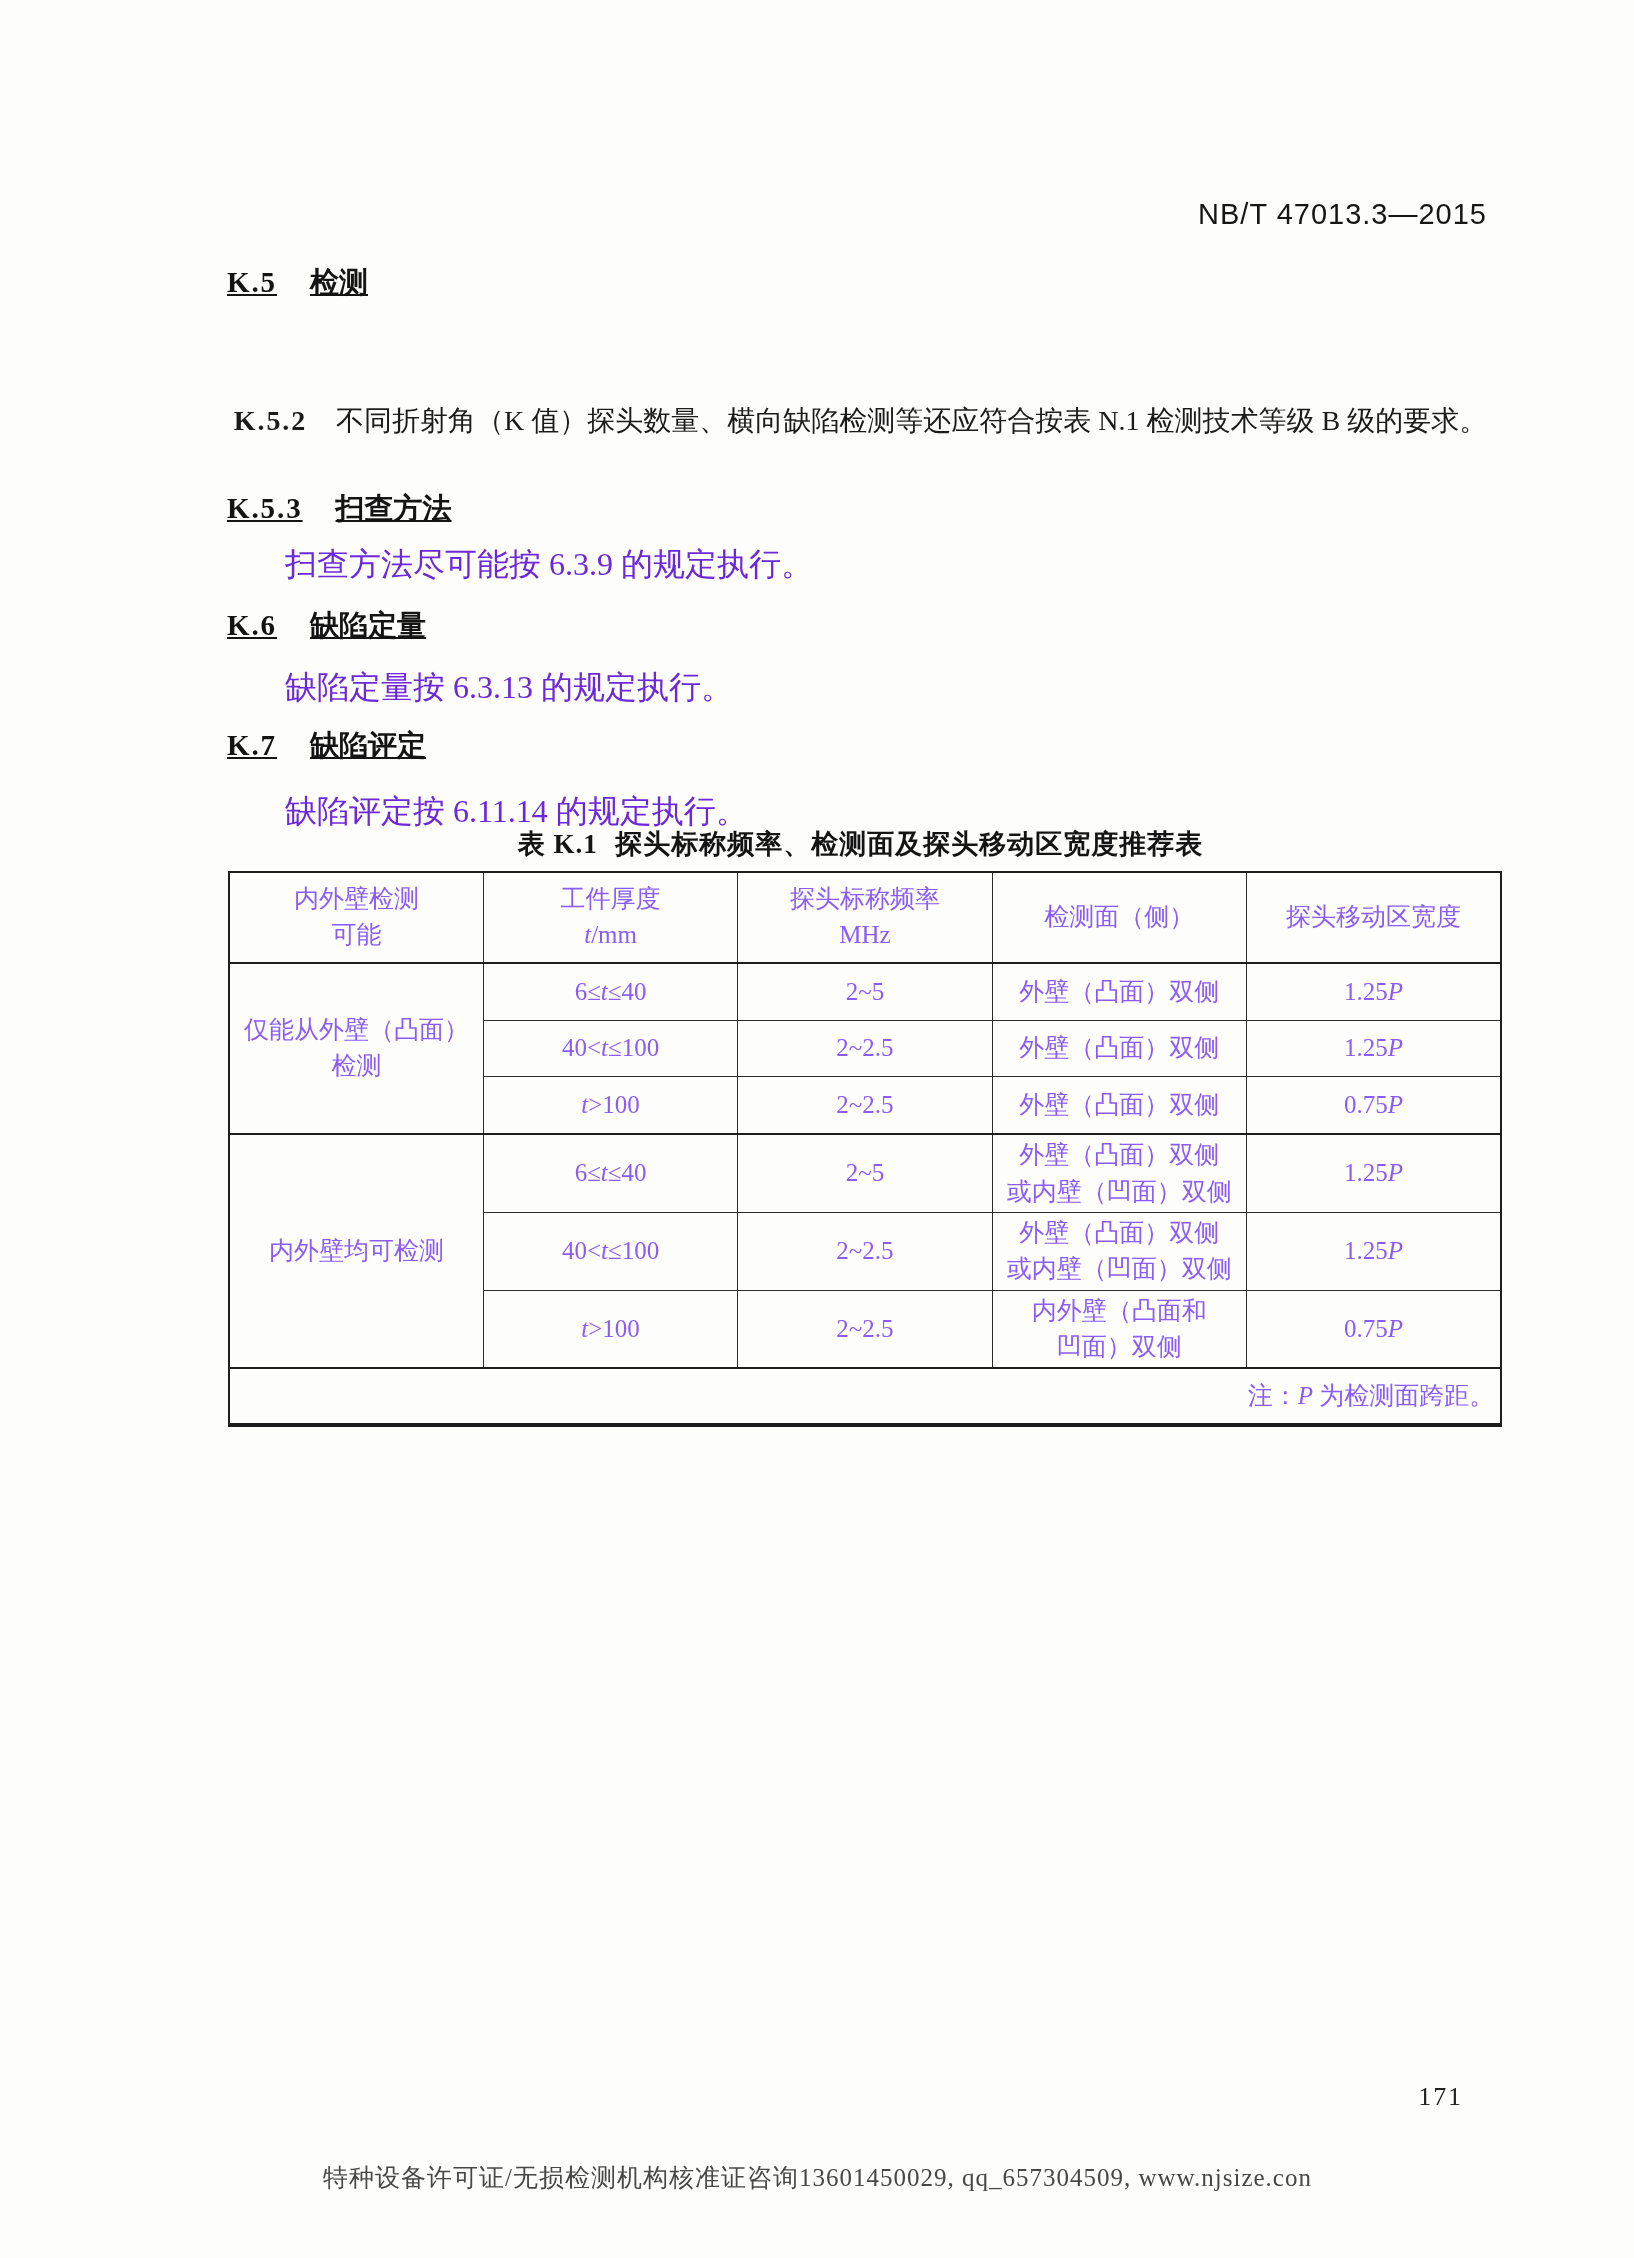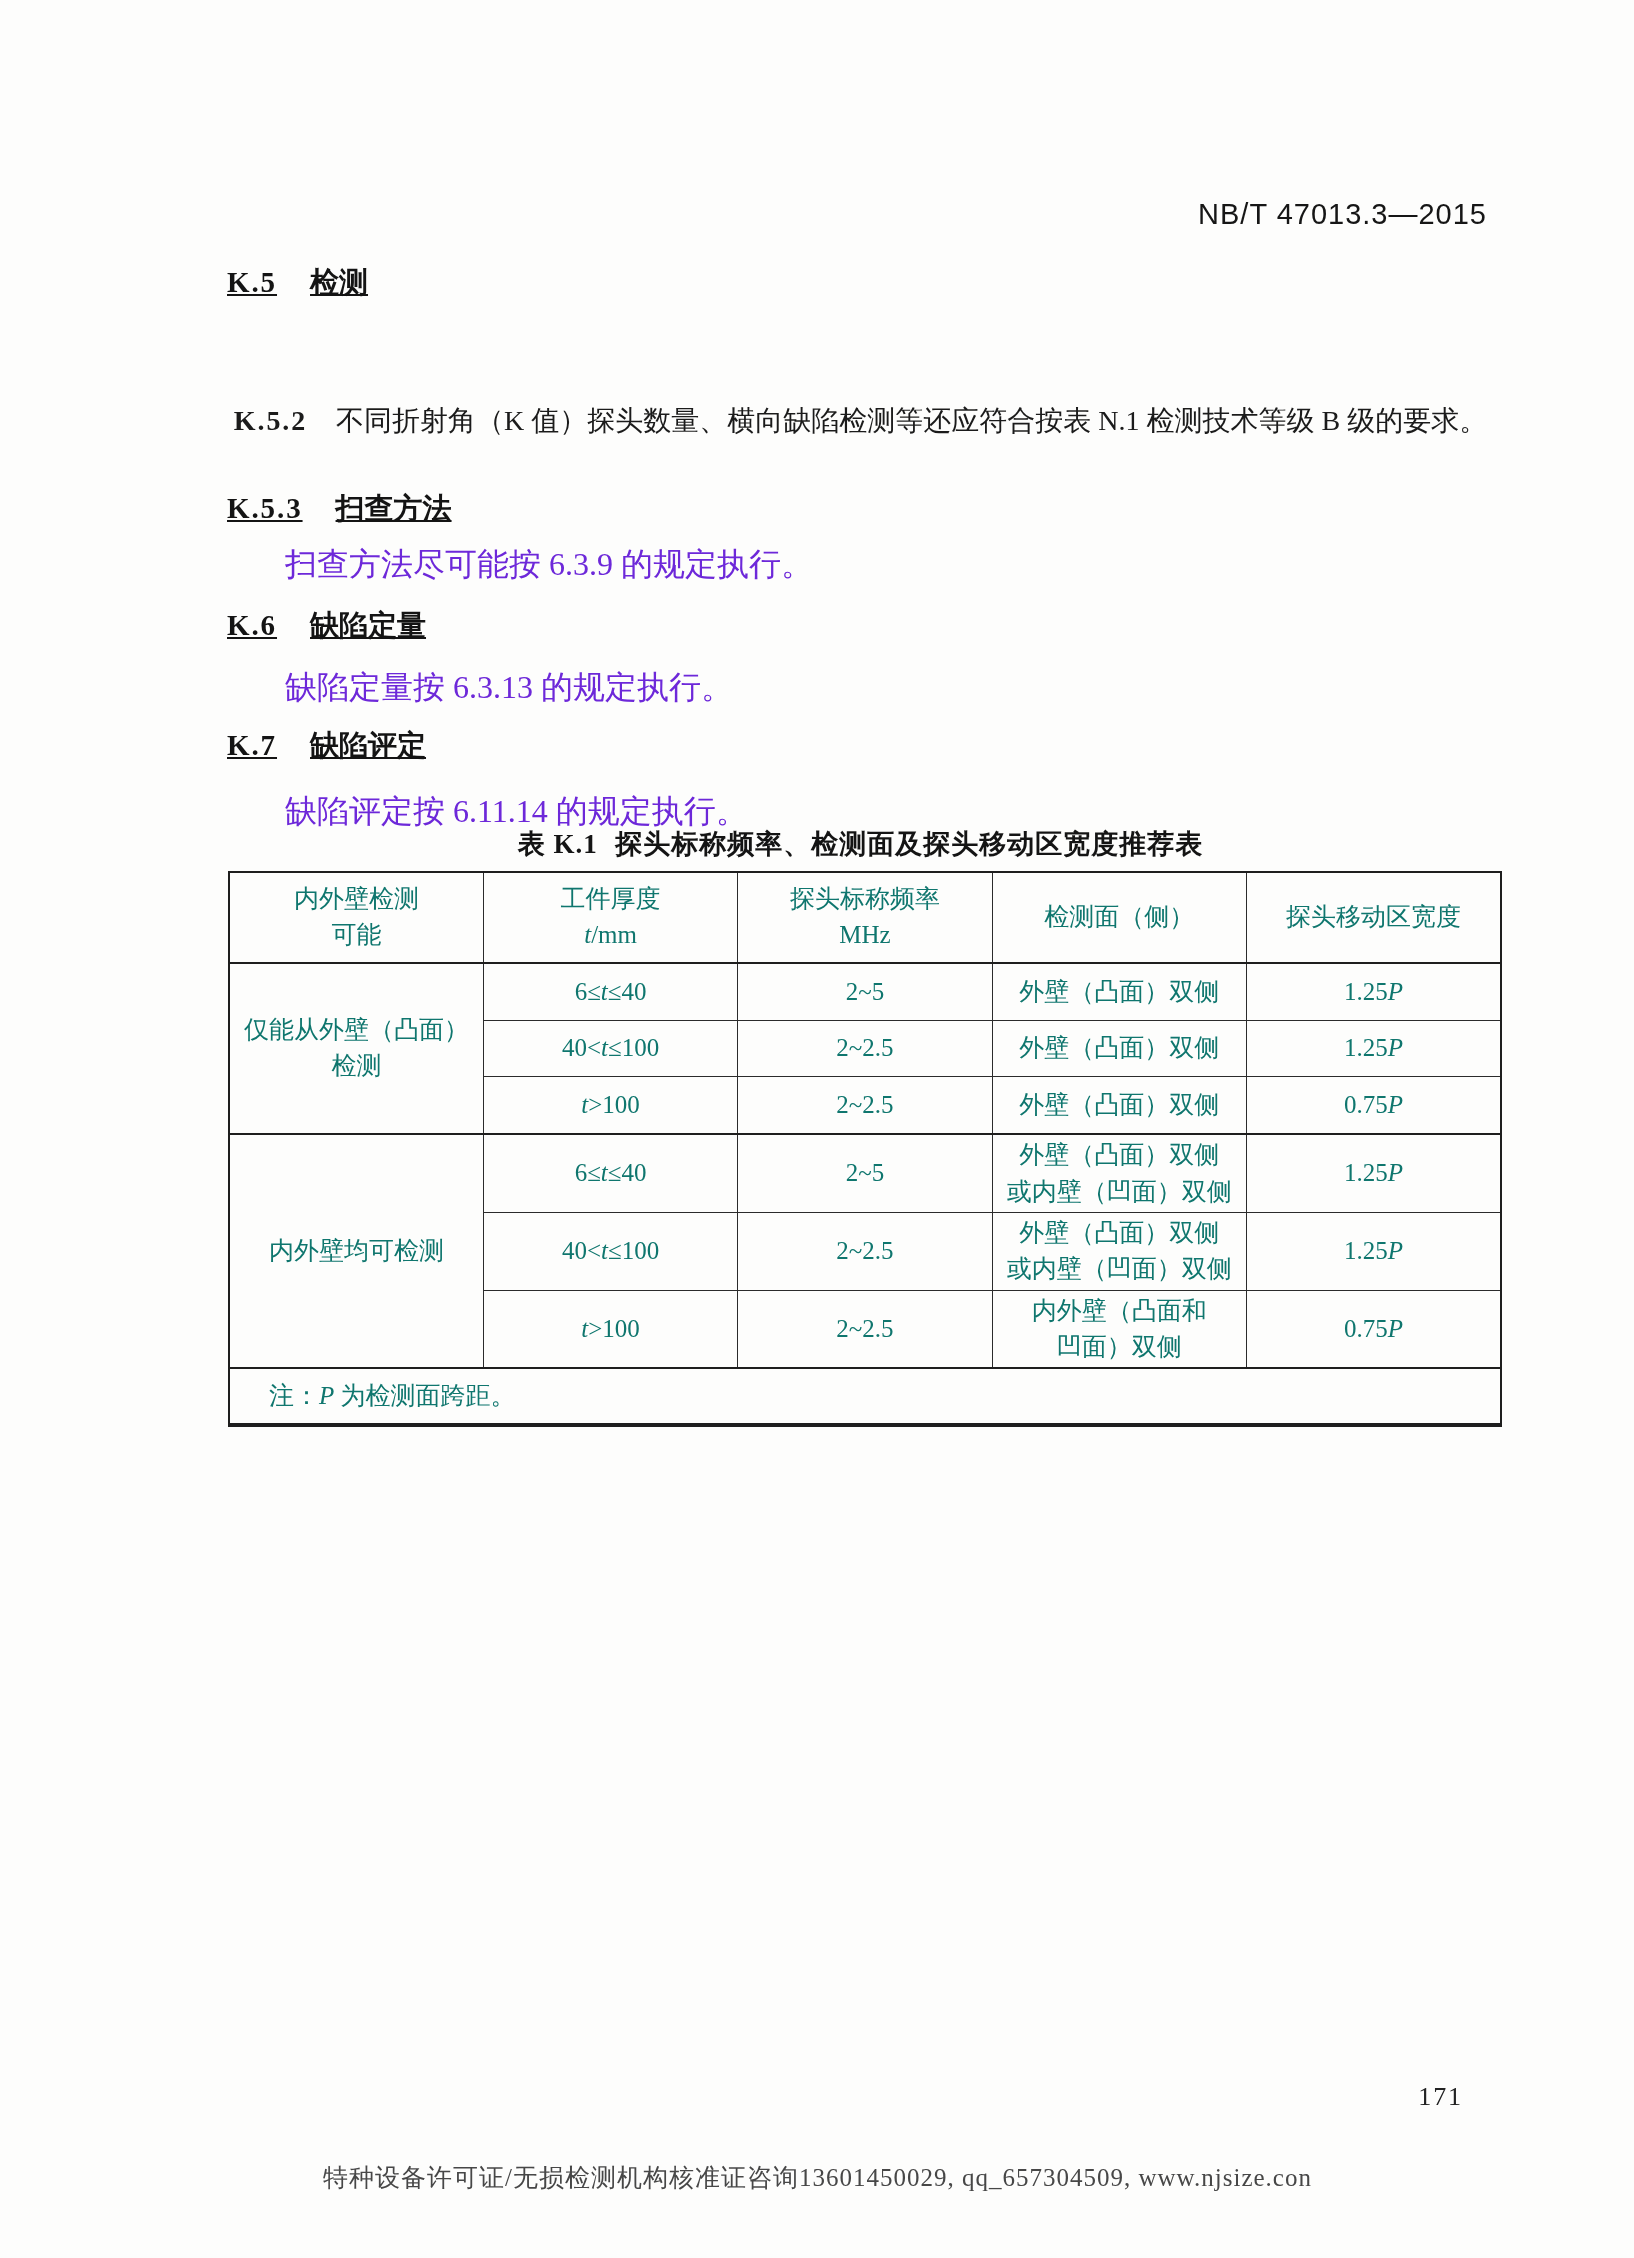--- a/index.html
+++ b/index.html
@@ -31,39 +31,39 @@
     font-size:27px;font-weight:bold;text-align:center;color:#141414;
     letter-spacing:1px;
   }
   .table-title .tlabel{margin-right:17.4px;}
   table.k1{
     border-collapse:collapse;
     width:1274px;
     table-layout:fixed;
     border:2.9px solid #1e1e1e;
     border-bottom-width:4.8px;
-    font-size:25px;color:#0f766e;
+    font-size:25px;color:#8b5cf6;
   }
   table.k1 col{width:20%;}
   table.k1 th, table.k1 td{
     border:1.4px solid #2b2b2b;
     text-align:center;vertical-align:middle;
     padding:1.9px 5.8px;
     font-weight:normal;
     line-height:1.45;
   }
   table.k1 thead th{height:85px;border-bottom:2.4px solid #1e1e1e;}
   table.k1 .r-short td{height:52px;}
   table.k1 .r-tall td{height:73px;}
   table.k1 .group-start td{border-top:2.4px solid #1e1e1e;}
   .pre-line{white-space:pre-line;}
   table.k1 .note-row td{
     border-top:2.4px solid #1e1e1e;
     height:50px;
-    text-align:left;
+    text-align:right;
     padding-left:39px;
   }
   .ital{font-style:italic;font-family:"Liberation Serif","DejaVu Serif",serif;}
   .page-number{
     position:absolute;top:2082px;right:172px;
     font-size:26px;color:#222;letter-spacing:1.9px;
   }
   .doc-footer{
     position:absolute;top:2161px;left:0;right:0;
     text-align:center;font-size:25px;color:#474747;

